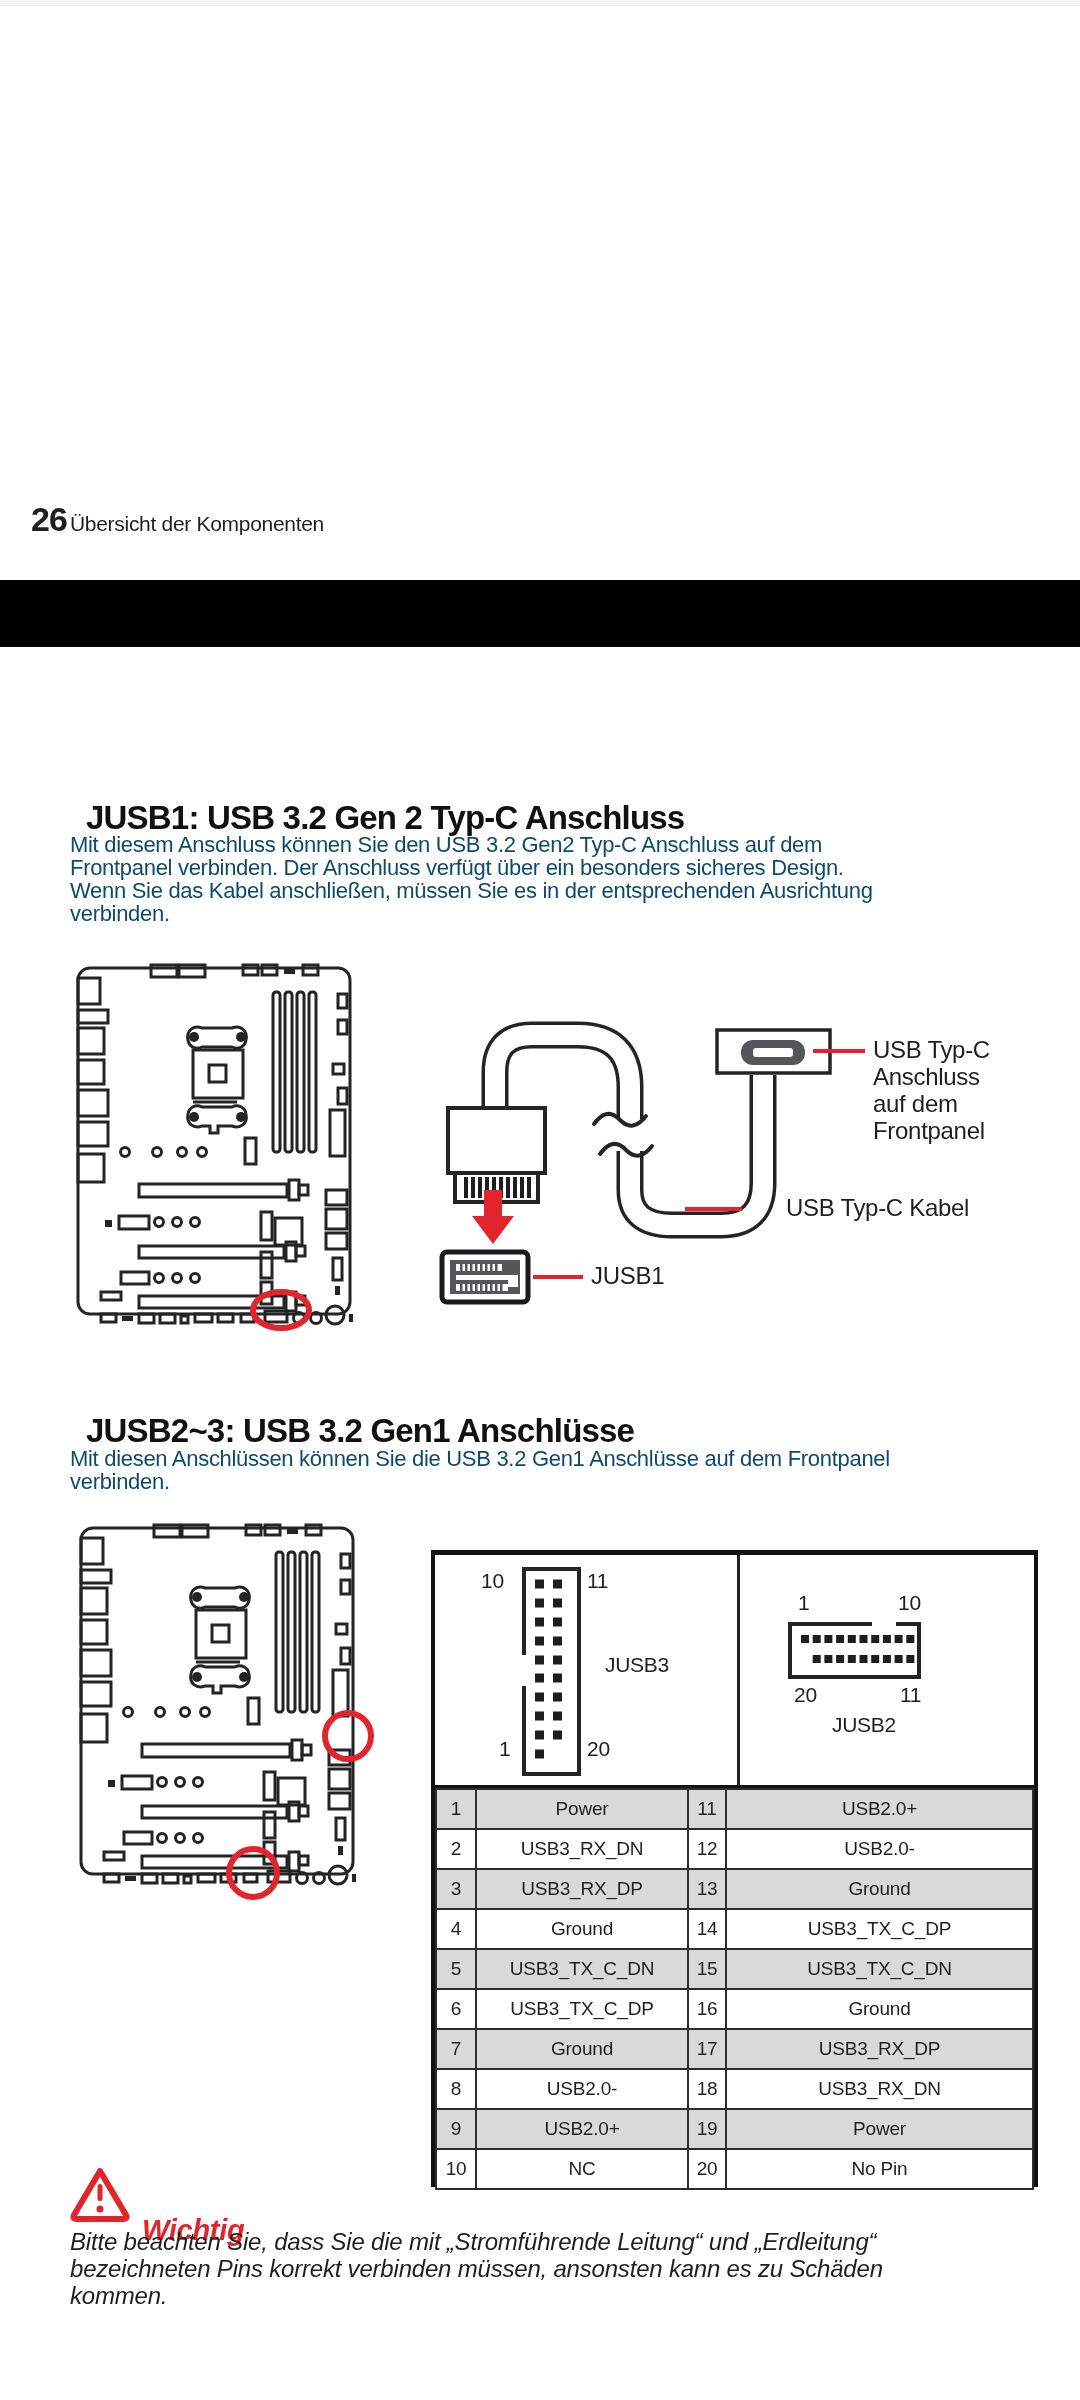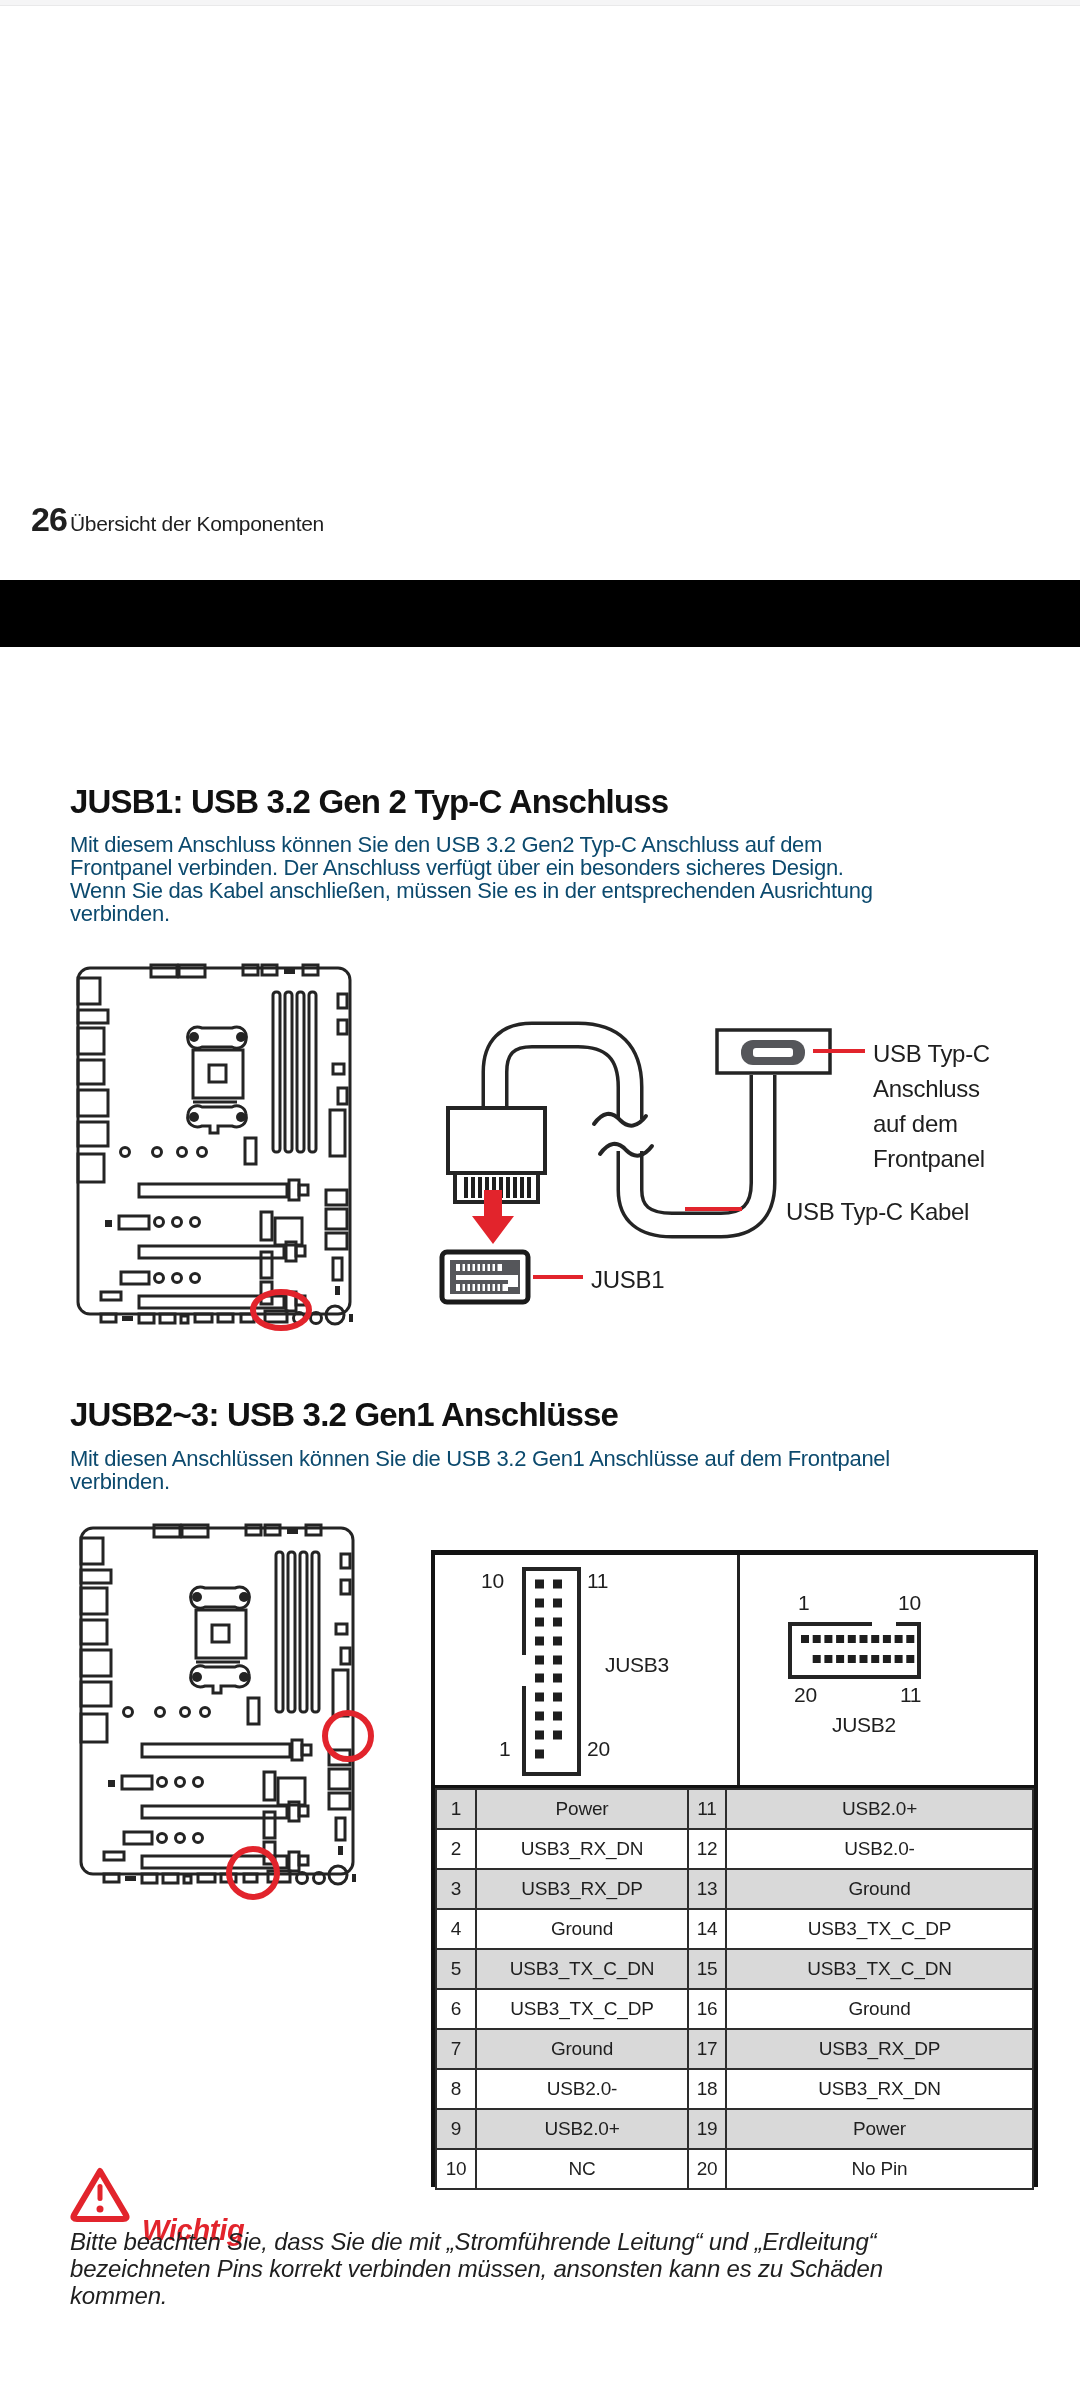--- a/index.html
+++ b/index.html
@@ -2,23 +2,23 @@
 <html><head>
 <meta charset="utf-8">
 <style>
   html,body{margin:0;padding:0;background:#ffffff;}
   .page{position:relative;width:1080px;height:2400px;background:#ffffff;overflow:hidden;
         font-family:"Liberation Sans","DejaVu Sans",sans-serif;color:#1f1f1f;}
   .top-strip{position:absolute;left:0;top:0;width:1080px;height:5px;background:#f5f5f6;border-bottom:1px solid #e9e9ea;}
   .page-num{position:absolute;left:15px;top:500px;font-size:34px;font-weight:bold;letter-spacing:-1px;margin-left:16px;}
   .page-sec{position:absolute;left:70px;top:512px;font-size:21px;font-weight:normal;letter-spacing:-0.3px;}
   .black-band{position:absolute;left:0;top:580px;width:1080px;height:67px;background:#000;}
-  h1.sec{position:absolute;margin:0;font-size:33px;font-weight:bold;letter-spacing:-0.8px;color:#111;}
+  h1.sec{position:absolute;margin:16px;font-size:33px;font-weight:bold;letter-spacing:-0.8px;color:#111;}
   .body-text{position:absolute;font-size:22px;line-height:23px;letter-spacing:-0.3px;white-space:pre-line;width:980px;color:#0c4a6e;}
-  .callout{position:absolute;font-size:24px;line-height:35px;letter-spacing:-0.3px;white-space:pre-line;color:#1f1f1f;}
+  .callout{position:absolute;font-size:24px;line-height:27px;letter-spacing:-0.3px;white-space:pre-line;color:#1f1f1f;}
   .leader{position:absolute;height:4px;background:#e2242c;}
   .fig-svg{position:absolute;overflow:visible;}
   
   .pinout-box{position:absolute;left:431px;top:1515px;width:607px;height:637px;border:4px solid #121212;border-top-width:5px;box-sizing:border-box;background:#fff;margin-top:35px;}
   .diagram-row{position:relative;height:230px;display:flex;border-bottom:3px solid #121212;}
   .diagram-cell{position:relative;flex:0 0 302px;height:100%;}
   .diagram-cell.right{flex:1 1 auto;border-left:3px solid #222;}
   .pinlabel{position:absolute;font-size:21px;letter-spacing:-0.3px;color:#1f1f1f;}
   table.pins{border-collapse:collapse;table-layout:fixed;width:100%;}
   table.pins td{border:2px solid #2d2d2d;height:36px;text-align:center;vertical-align:middle;

